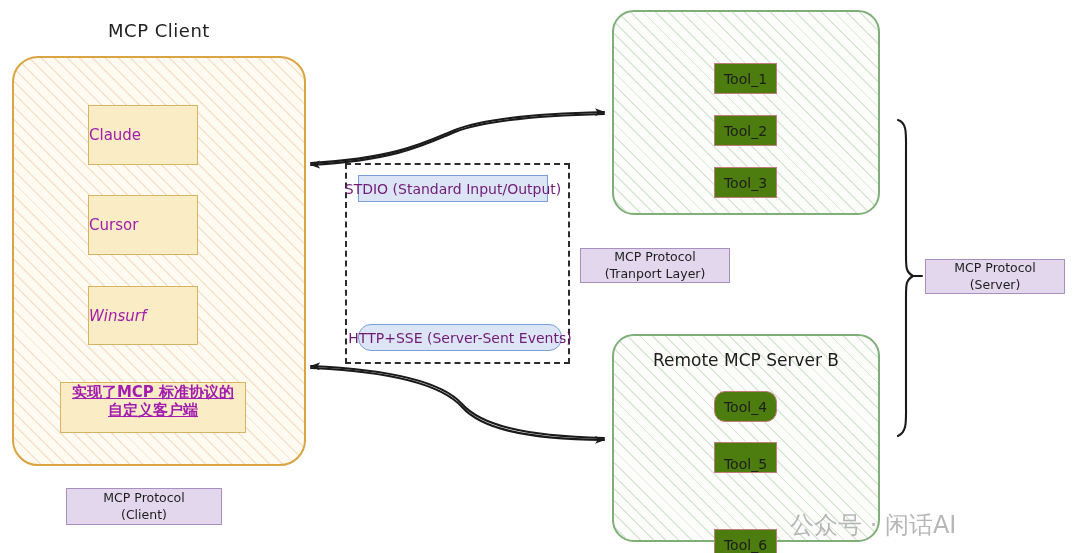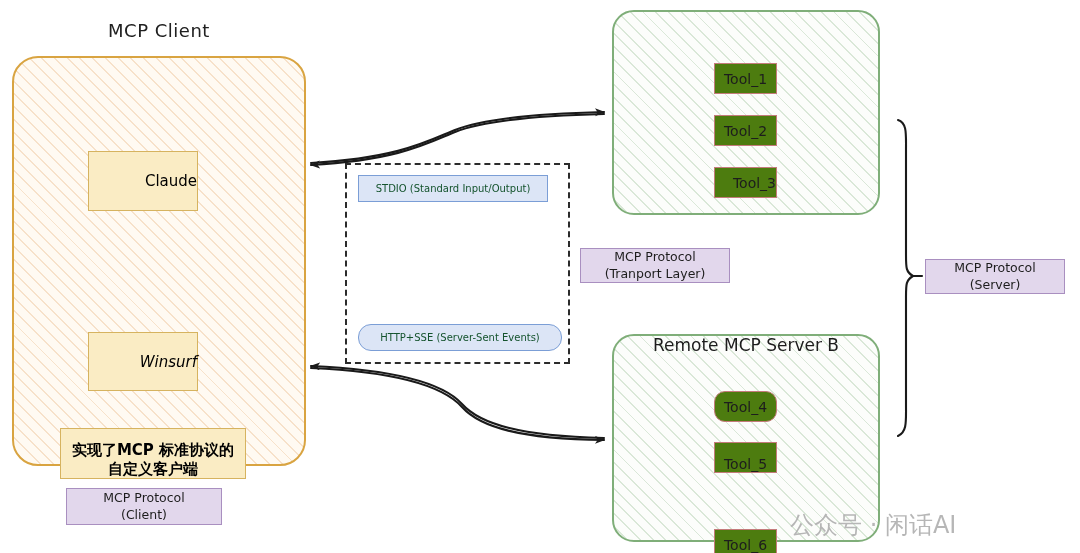--- a/index.html
+++ b/index.html
@@ -27,52 +27,52 @@
   }
   .client-title{
     left:12px;top:20px;width:294px;
     text-align:center;font-size:18px;color:#202020;
     letter-spacing:.5px;
   }
 
   
   .ybox{
     background:#faecc4;border:1.6px solid #d6b35f;
-    display:flex;align-items:center;justify-content:flex-end;
-    font-size:15px;color:#000000;text-align:center;margin-top:46px;
+    display:flex;align-items:center;justify-content:flex-start;
+    font-size:15px;color:#a21caf;text-align:center;
   }
   .ybox.claude{left:88px;top:105px;width:110px;height:60px;}
   .ybox.cursor{left:88px;top:195px;width:110px;height:60px;}
   .ybox.winsurf{left:88px;top:286px;width:110px;height:59px;font-style:italic;}
   .ybox.custom{
     left:60px;top:382px;width:186px;height:51px;
     font-weight:bold;font-size:15px;line-height:1.22;
     flex-direction:column;
   }
-  .ybox.custom span{display:block;}
+  .ybox.custom span{display:block;text-decoration:underline;}
 
   
   .pbox{
     background:#e2d7ec;border:1.4px solid #a98fc0;
     display:flex;flex-direction:column;align-items:center;justify-content:center;
     font-size:12.5px;color:#1d1d1d;line-height:1.35;text-align:center;
   }
   .pbox.client-proto{left:66px;top:488px;width:156px;height:37px;}
   .pbox.transport-proto{left:580px;top:248px;width:150px;height:35px;}
   .pbox.server-proto{left:925px;top:259px;width:140px;height:35px;}
 
   
   .dashed-box{
     left:345px;top:163px;width:225px;height:201px;
     border:2px dashed #2b2b2b;background:transparent;
   }
   .bbox{
     background:#dce5f6;border:1.3px solid #7b9ed6;
     display:flex;align-items:center;justify-content:center;
-    font-size:10px;color:#14532d;white-space:nowrap;
+    font-size:14px;color:#701a75;white-space:nowrap;
   }
   .bbox.stdio{left:358px;top:175px;width:190px;height:27px;}
   .bbox.sse{left:358px;top:324px;width:204px;height:27px;border-radius:13px;}
 
   
   .server-box{
     border:2px solid #7fae79;border-radius:22px;
     background:
       repeating-linear-gradient(45deg,
         rgba(120,170,115,.26) 0px,
@@ -80,29 +80,29 @@
         rgba(255,255,255,0) 1.3px,
         rgba(255,255,255,0) 9px),
       #fcfdfb;
   }
   .server-box.a{left:612px;top:10px;width:268px;height:205px;}
   .server-box.b{left:612px;top:334px;width:268px;height:208px;}
   .server-title{
     width:268px;text-align:center;font-size:17px;color:#1d1d1d;
   }
   .server-title.a{left:612px;top:27px;}
-  .server-title.b{left:612px;top:335px;}
+  .server-title.b{left:612px;top:350px;}
 
   
   .tbox{
     background:#4d7c0f;border:1.5px solid #c47b7b;
     display:flex;align-items:center;justify-content:center;
     font-size:14px;color:#1d1d1d;width:63px;height:31px;left:714px;
   }
-  .tbox.t1{top:63px;} .tbox.t2{top:115px;} .tbox.t3{top:167px;justify-content:flex-end;}
+  .tbox.t1{top:63px;} .tbox.t2{top:115px;} .tbox.t3{top:167px;}
   .tbox.t4{top:391px;border-radius:11px;} .tbox.t5{top:442px;align-items:flex-end;} .tbox.t6{top:493px;margin-top:36px;}
 
   
   .overlay{position:absolute;left:0;top:0;width:1080px;height:553px;pointer-events:none;}
 
   
   .watermark{
     left:790px;top:500px;height:40px;
     display:flex;align-items:center;gap:9px;
     color:#b3b3b3;font-size:24px;opacity:.95;
@@ -115,20 +115,23 @@
 <body>
 
 <div class="stage">
 
   <div class="abs client-title">MCP Client</div>
 
   <div class="abs client-box"></div>
 
   <div class="abs ybox claude">
     <span>Claude</span>
+  </div>
+  <div class="abs ybox cursor">
+    <span>Cursor</span>
   </div>
   <div class="abs ybox winsurf">
     <span>Winsurf</span>
   </div>
 
   <div class="abs ybox custom">
     <span>实现了MCP 标准协议的</span>
     <span>自定义客户端</span>
   </div>
 

